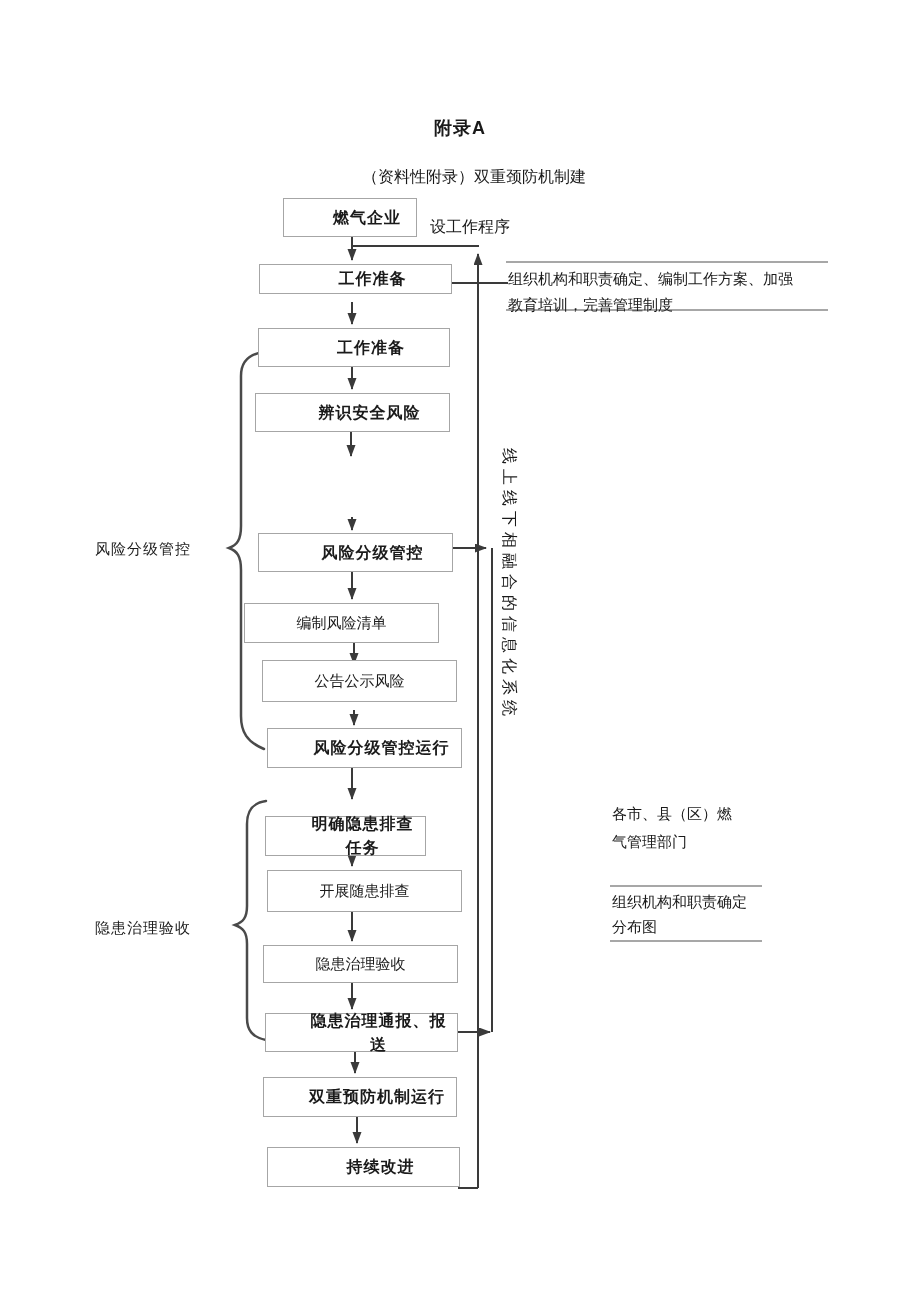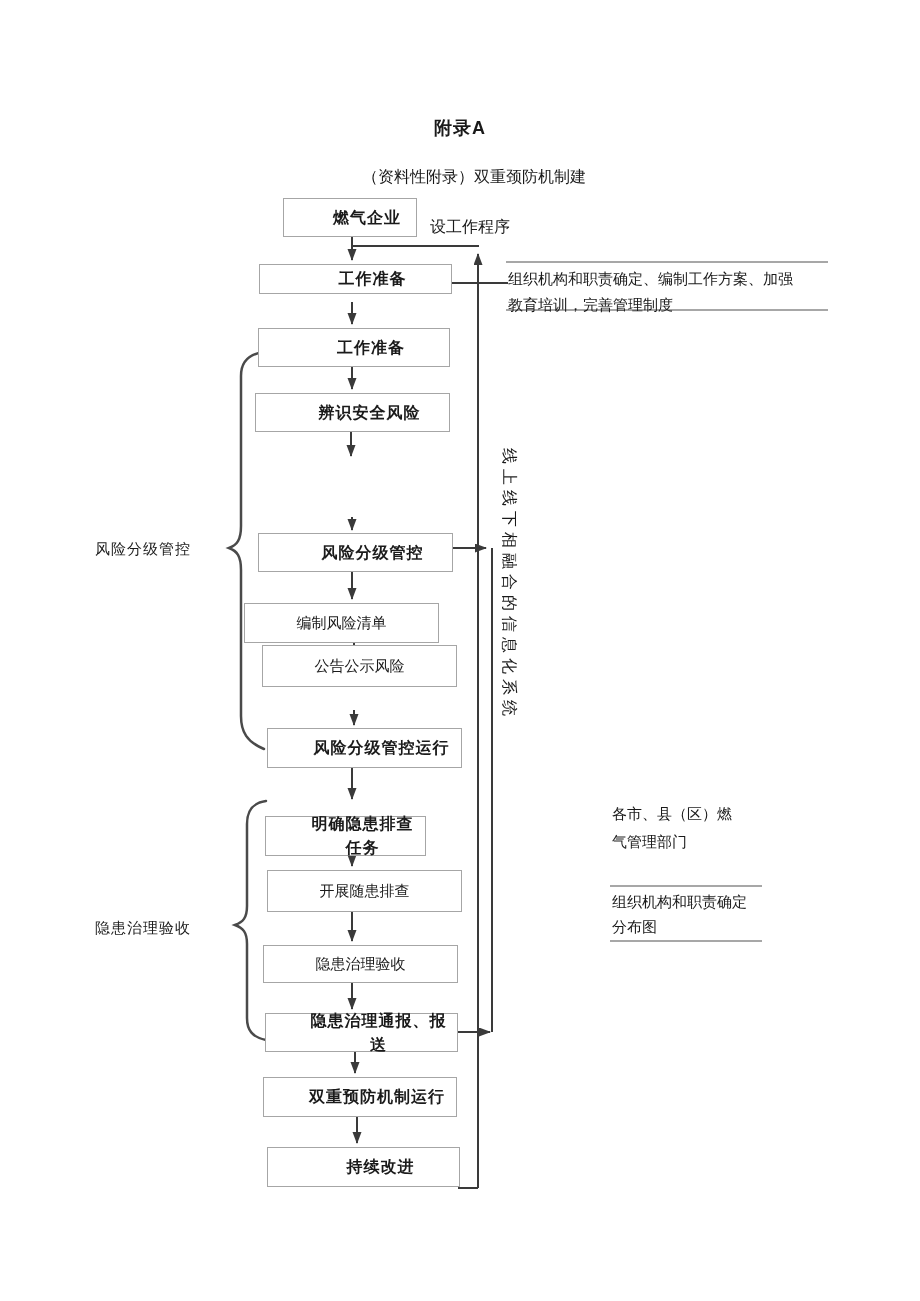--- a/index.html
+++ b/index.html
@@ -91,21 +91,21 @@
     <line class="rule" x1="610" y1="886" x2="762" y2="886"></line>
     <line class="rule" x1="610" y1="941" x2="762" y2="941"></line>
   </svg>
 
   <div class="node bold" style="left:283px;top:198px;width:134px;height:39px">燃气企业</div>
   <div class="node bold" style="left:259px;top:264px;width:193px;height:30px">工作准备</div>
   <div class="node bold" style="left:258px;top:328px;width:192px;height:39px">工作准备</div>
   <div class="node bold" style="left:255px;top:393px;width:195px;height:39px">辨识安全风险</div>
   <div class="node bold" style="left:258px;top:533px;width:195px;height:39px">风险分级管控</div>
   <div class="node" style="left:244px;top:603px;width:195px;height:40px">编制风险清单</div>
-  <div class="node" style="left:262px;top:645px;width:195px;height:42px">公告公示风险</div>
+  <div class="node" style="left:262px;top:660px;width:195px;height:42px">公告公示风险</div>
   <div class="node bold" style="left:267px;top:728px;width:195px;height:40px">风险分级管控运行</div>
   <div class="node bold" style="left:265px;top:816px;width:161px;height:40px">明确隐患排查任务</div>
   <div class="node" style="left:267px;top:870px;width:195px;height:42px">开展随患排查</div>
   <div class="node" style="left:263px;top:945px;width:195px;height:38px">隐患治理验收</div>
   <div class="node bold" style="left:265px;top:1013px;width:193px;height:39px">隐患治理通报、报送</div>
   <div class="node bold" style="left:263px;top:1077px;width:194px;height:40px">双重预防机制运行</div>
   <div class="node bold" style="left:267px;top:1147px;width:193px;height:40px">持续改进</div>
 
   <div class="side-label" style="left:95px;top:540px">风险分级管控</div>
   <div class="side-label" style="left:95px;top:919px">隐患治理验收</div>

